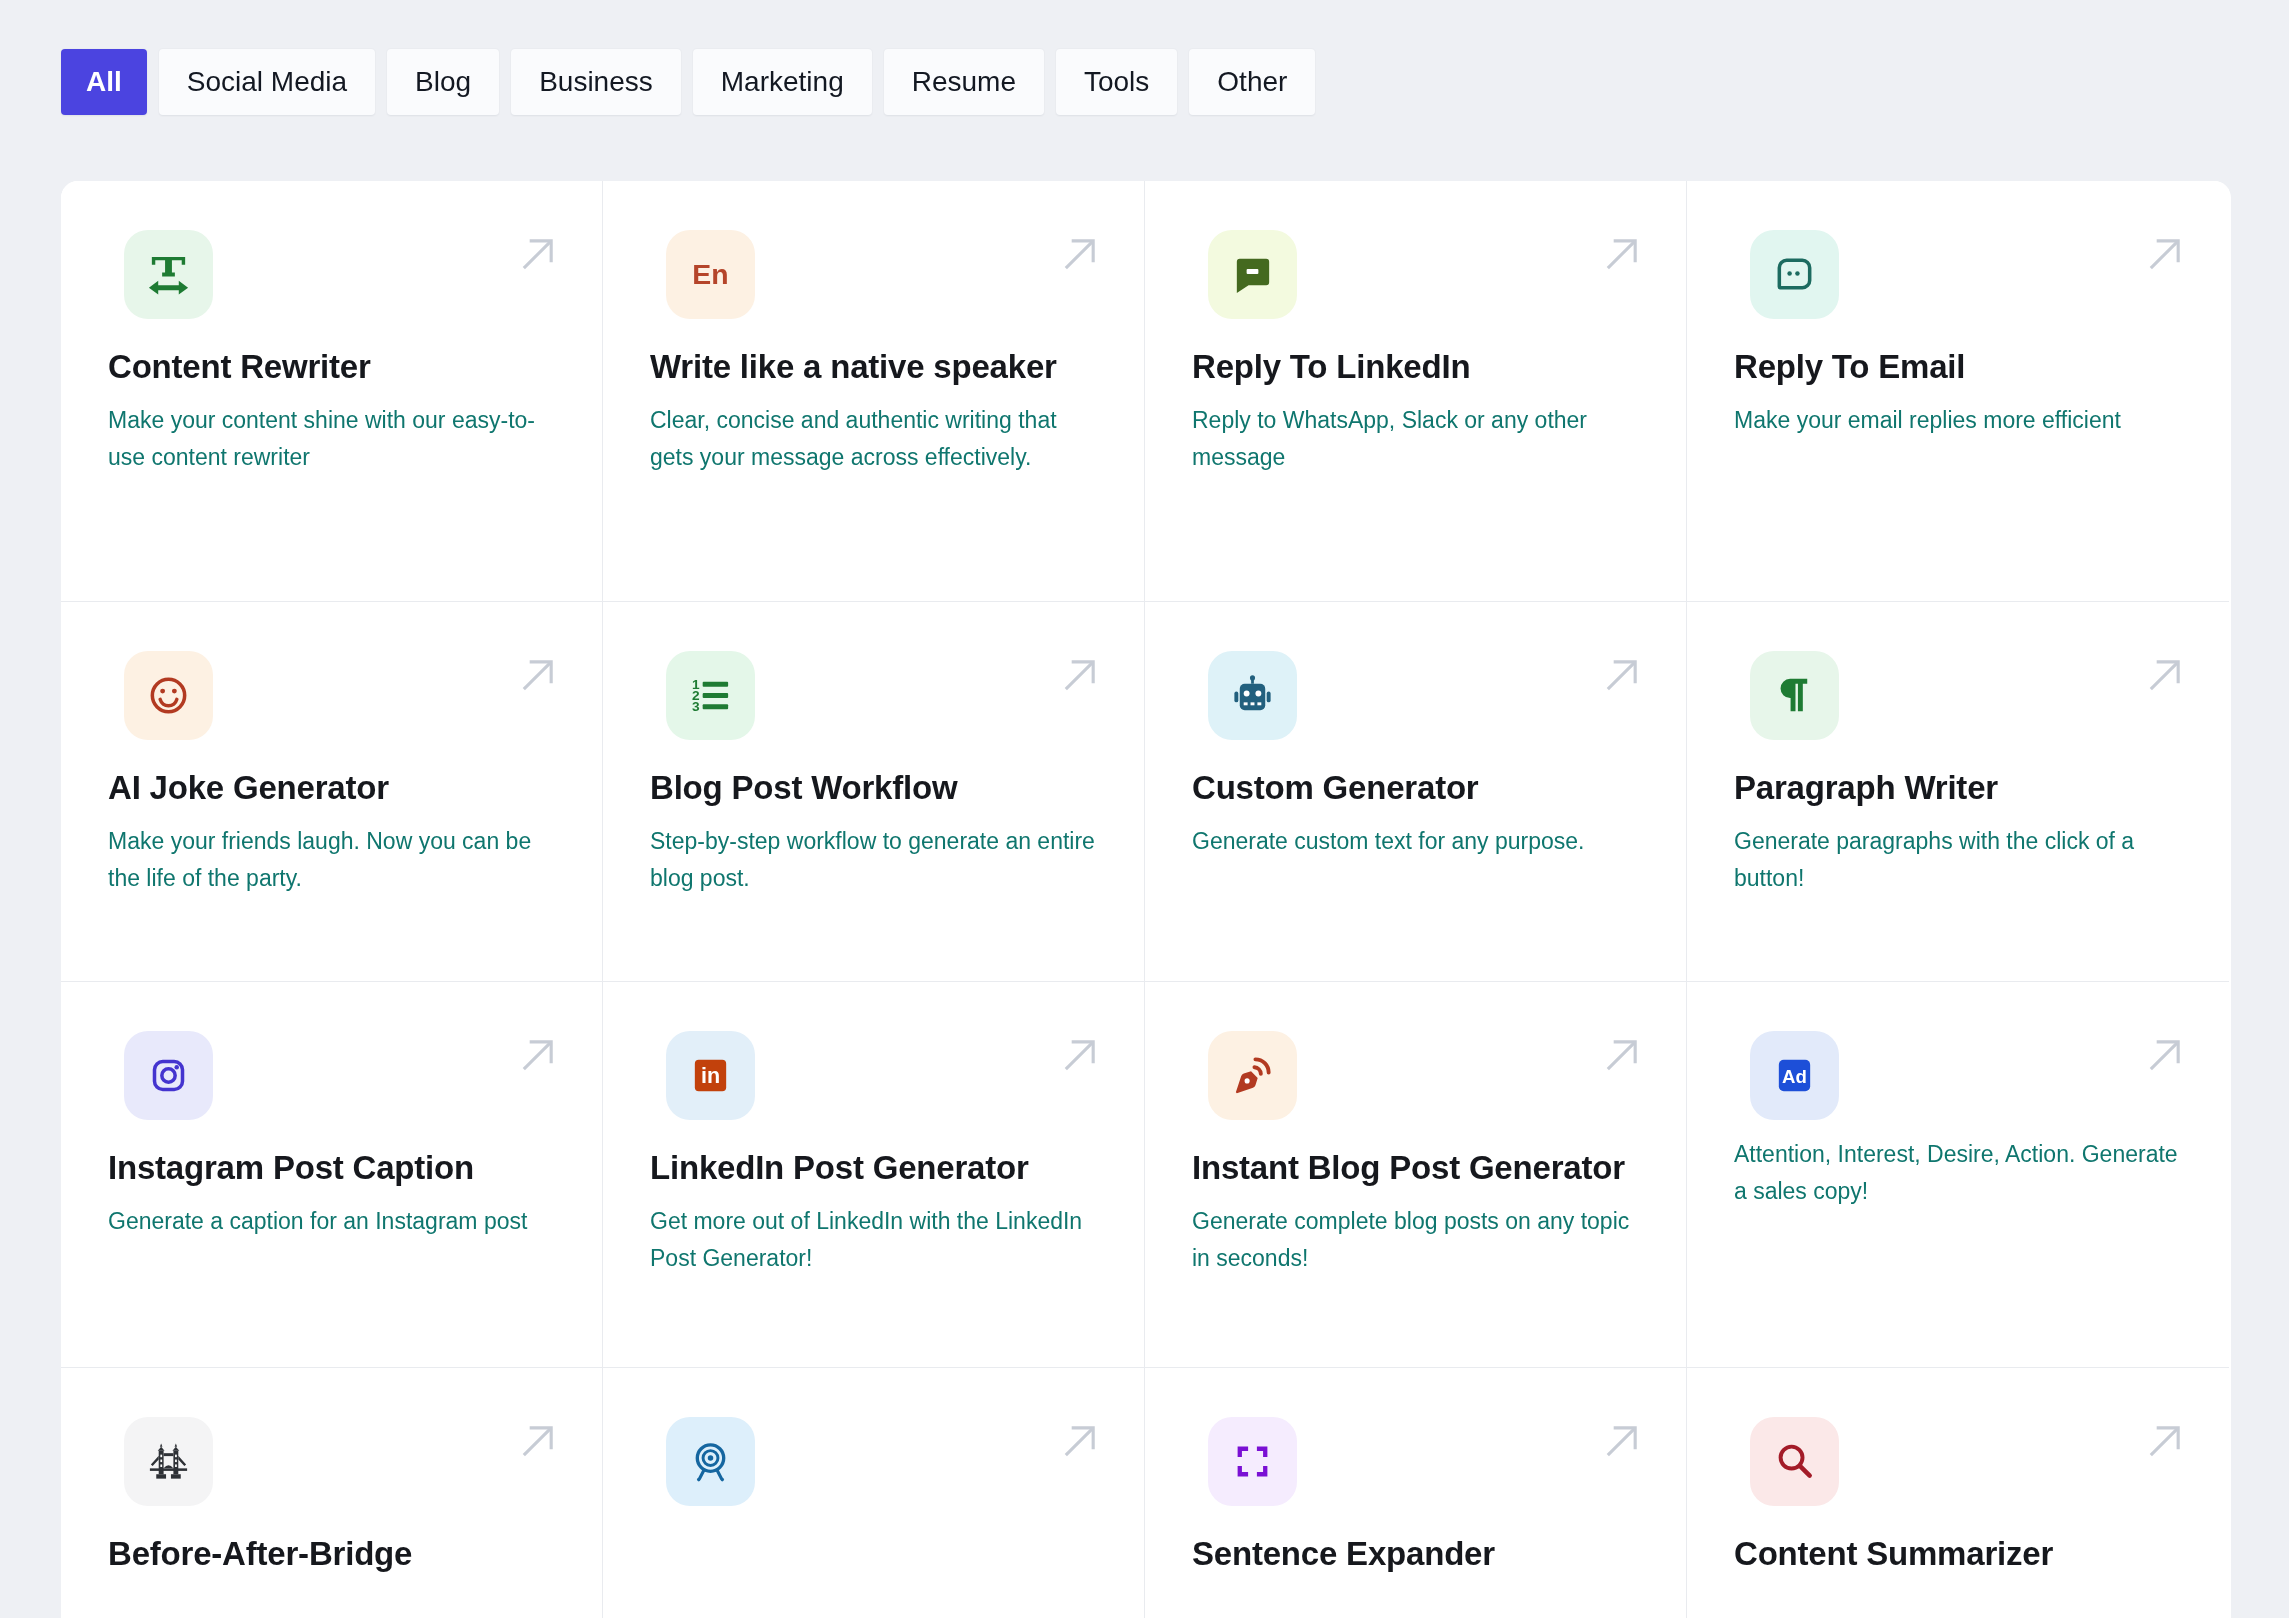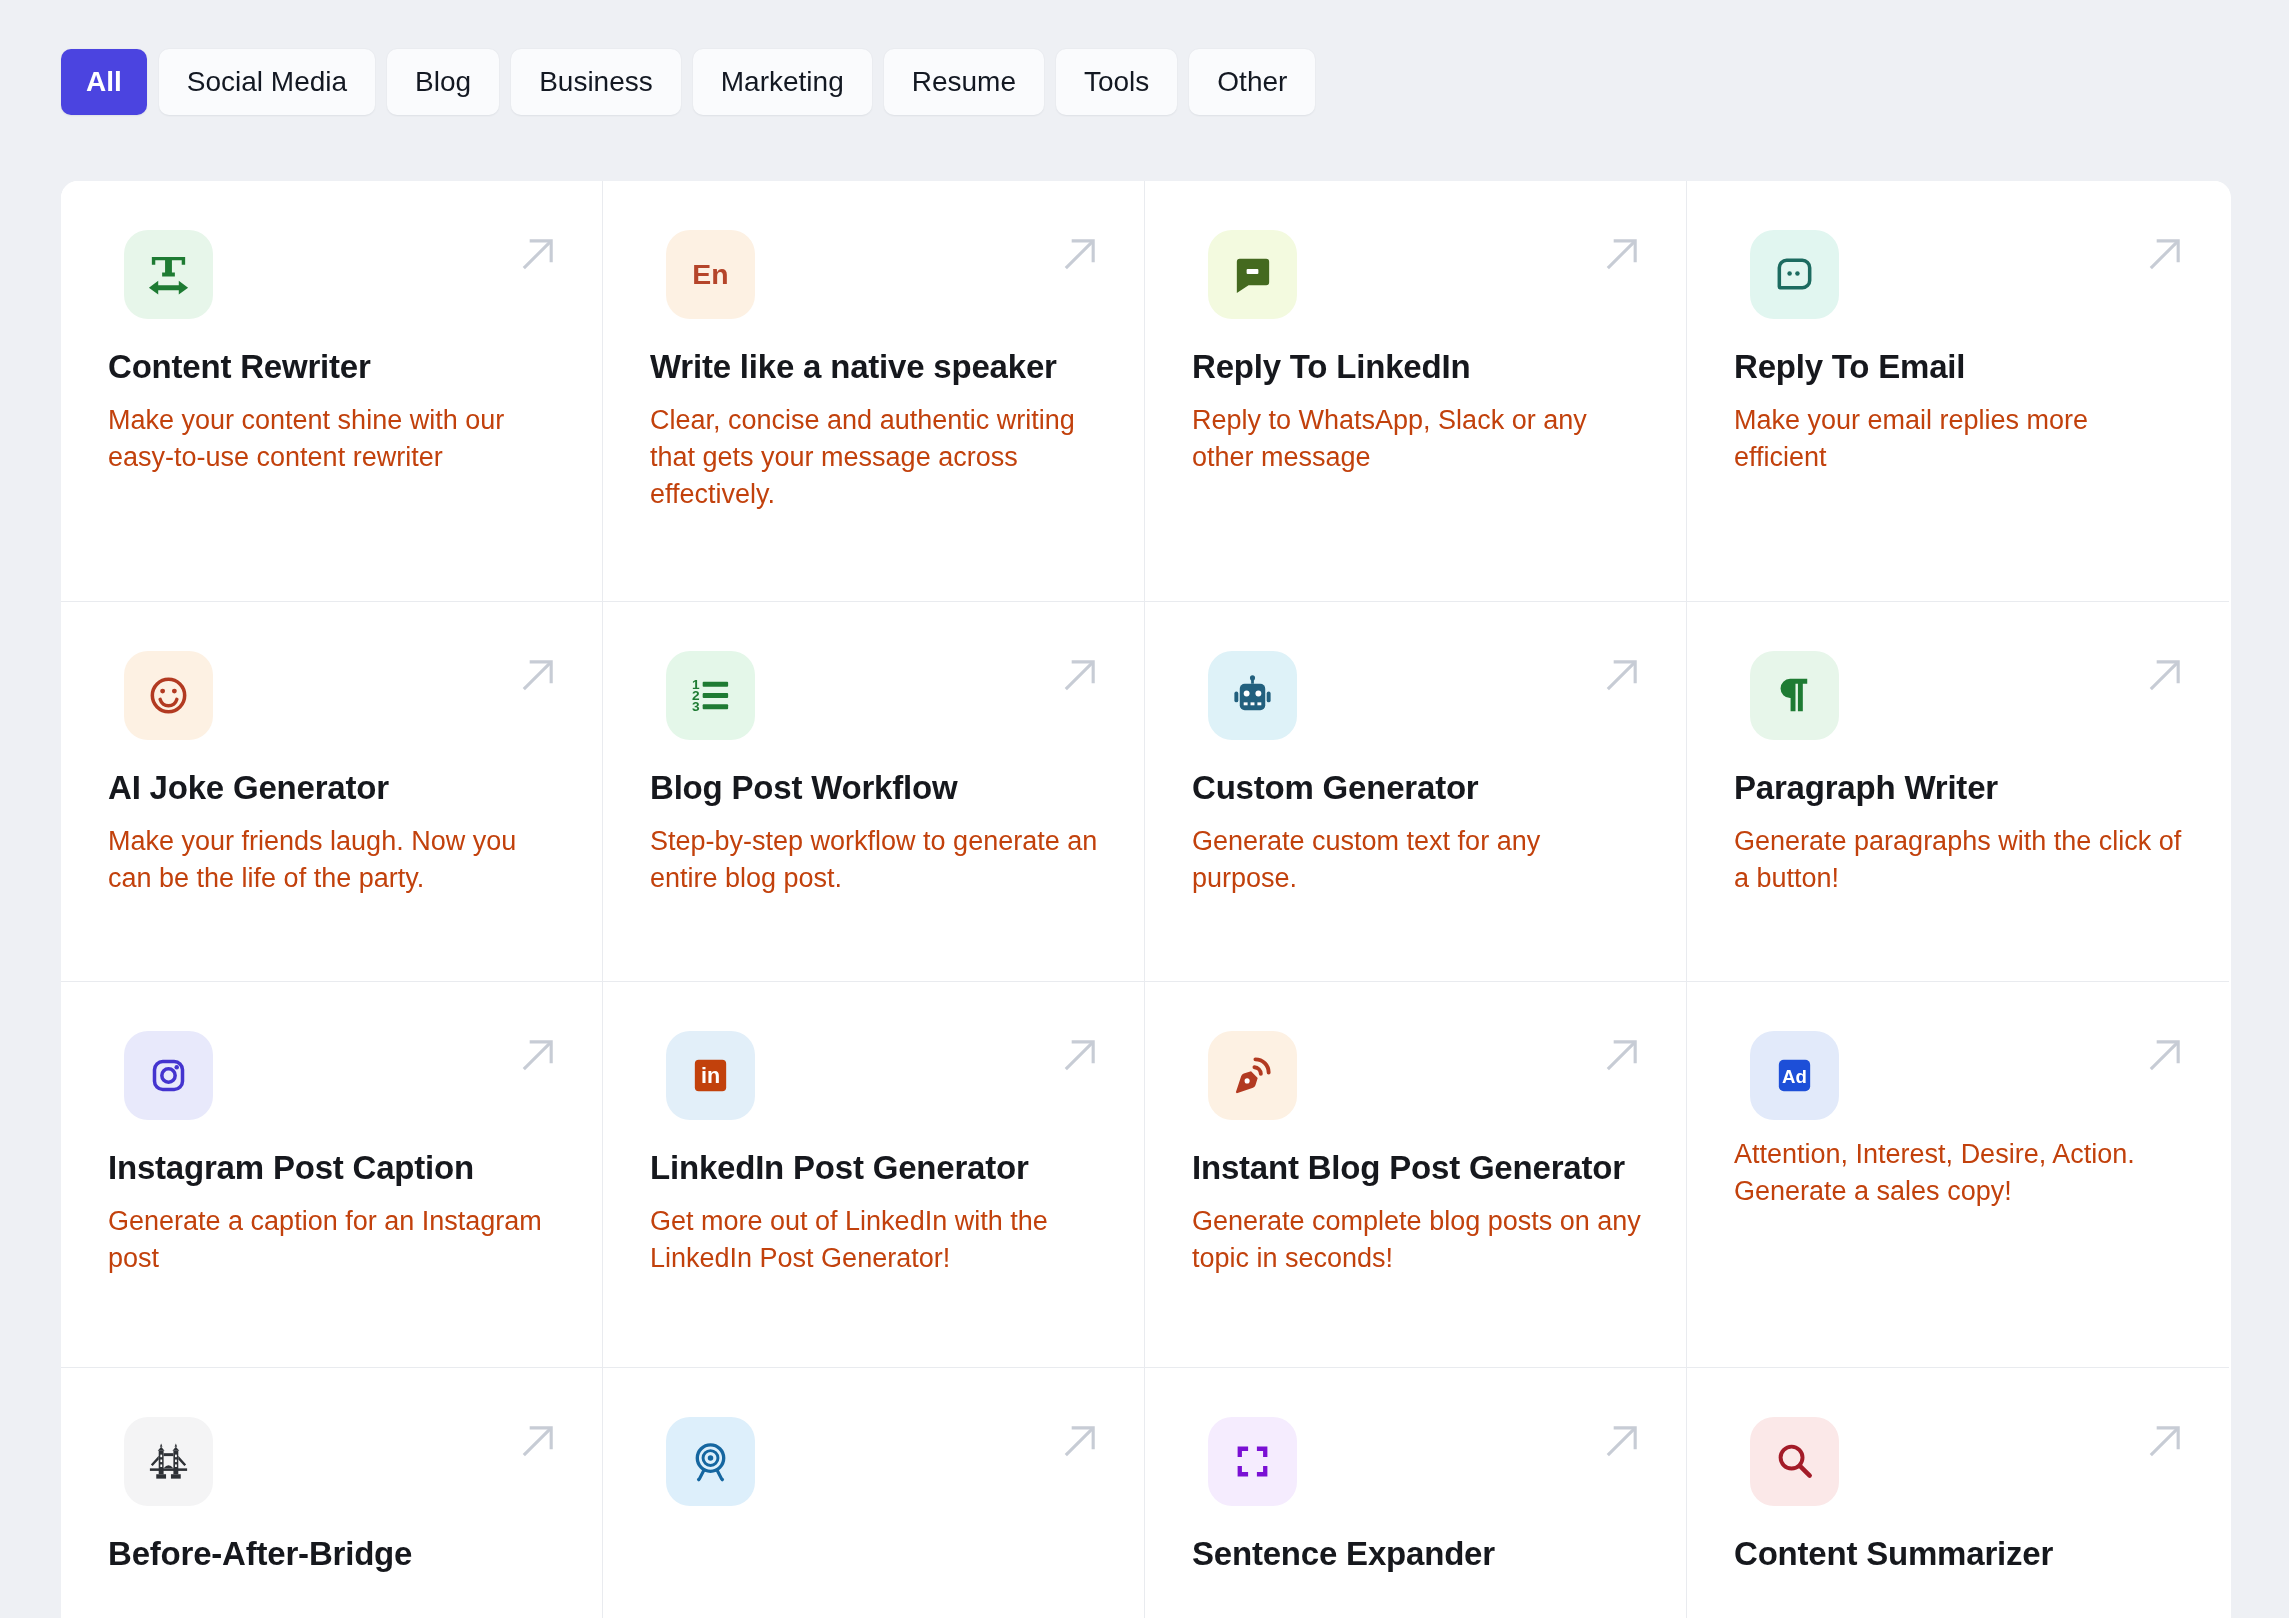--- a/index.html
+++ b/index.html
@@ -3,21 +3,21 @@
 <meta charset="utf-8">
 <style>
   html,body{margin:0;padding:0;}
   body{
     width:2290px;height:1618px;overflow:hidden;position:relative;
     background:#eef0f4;font-family:"Liberation Sans",sans-serif;
     -webkit-font-smoothing:antialiased;
   }
   .filters{position:absolute;left:61px;top:49px;display:flex;gap:12px;}
   .pill{
-    height:66px;padding:0 28px;border-radius:10px;border:0;cursor:pointer;
+    height:66px;padding:0 28px;border-radius:4px;border:0;cursor:pointer;
     background:#fafbfd;color:#131822;
     font:500 28px/66px "Liberation Sans",sans-serif;
     box-shadow:0 0.9px 1.9px rgba(15,23,42,.07);
     white-space:nowrap;
   }
   .pill.selected{background:#4b44e0;color:#ffffff;padding:0 25px;font-weight:700;}
   .grid{
     position:absolute;left:61px;top:181px;width:2170px;height:1437px;
     background:#ffffff;border-radius:17px 17px 0 0;overflow:hidden;
     display:grid;grid-template-columns:repeat(4,542px);
@@ -31,21 +31,21 @@
   .cell:nth-child(4n){border-right:none;}
   .tile{
     width:89px;height:89px;border-radius:24px;
     display:flex;align-items:center;justify-content:center;margin-left:16px;
   }
   .arrow{position:absolute;top:52px;right:43px;width:43px;height:43px;color:#c7ccd5;}
   .title{
     margin-top:29px;font-size:33px;font-weight:bold;color:#16181d;
     white-space:nowrap;letter-spacing:-0.2px;
   }
-  .desc{margin-top:16px;font-size:27px;line-height:37px;color:#c2410c;max-width:451px;}
+  .desc{margin-top:16px;font-size:23px;line-height:37px;color:#0f766e;max-width:451px;}
 </style>
 </head>
 <body>
 
 <div class="filters" id="filters">
     <button class="pill selected"><span>All</span></button>
     <button class="pill"><span>Social Media</span></button>
     <button class="pill"><span>Blog</span></button>
     <button class="pill"><span>Business</span></button>
     <button class="pill"><span>Marketing</span></button>

